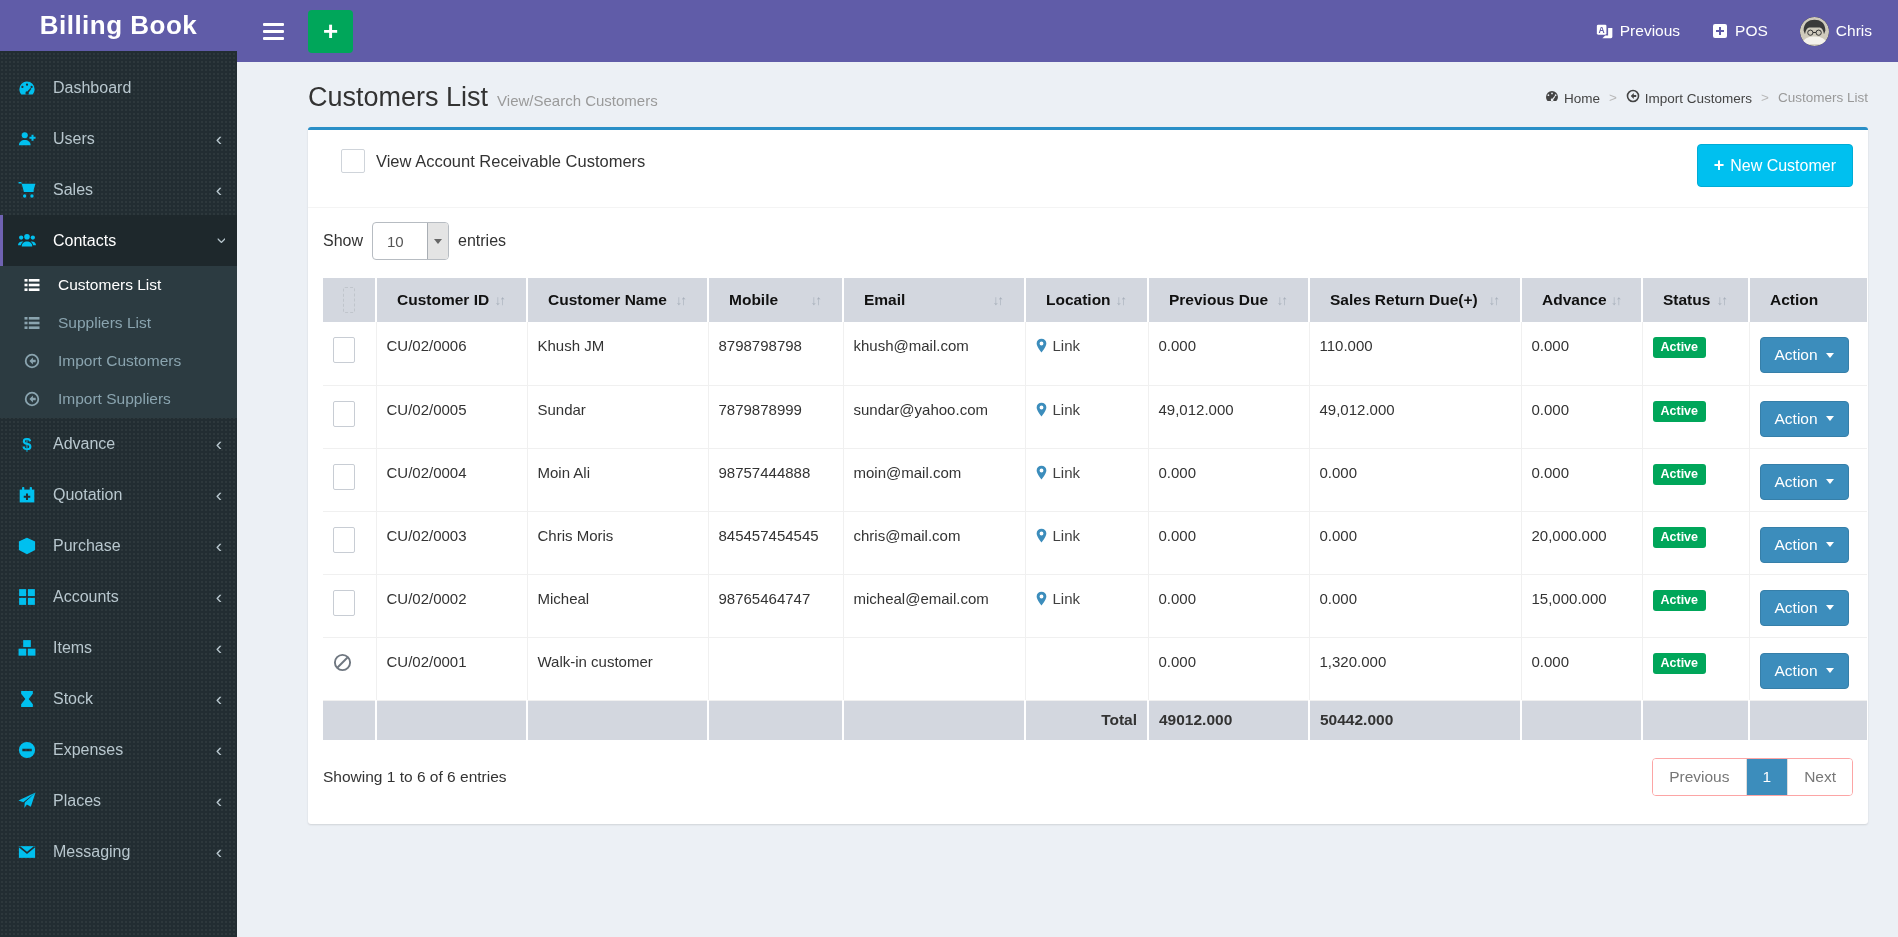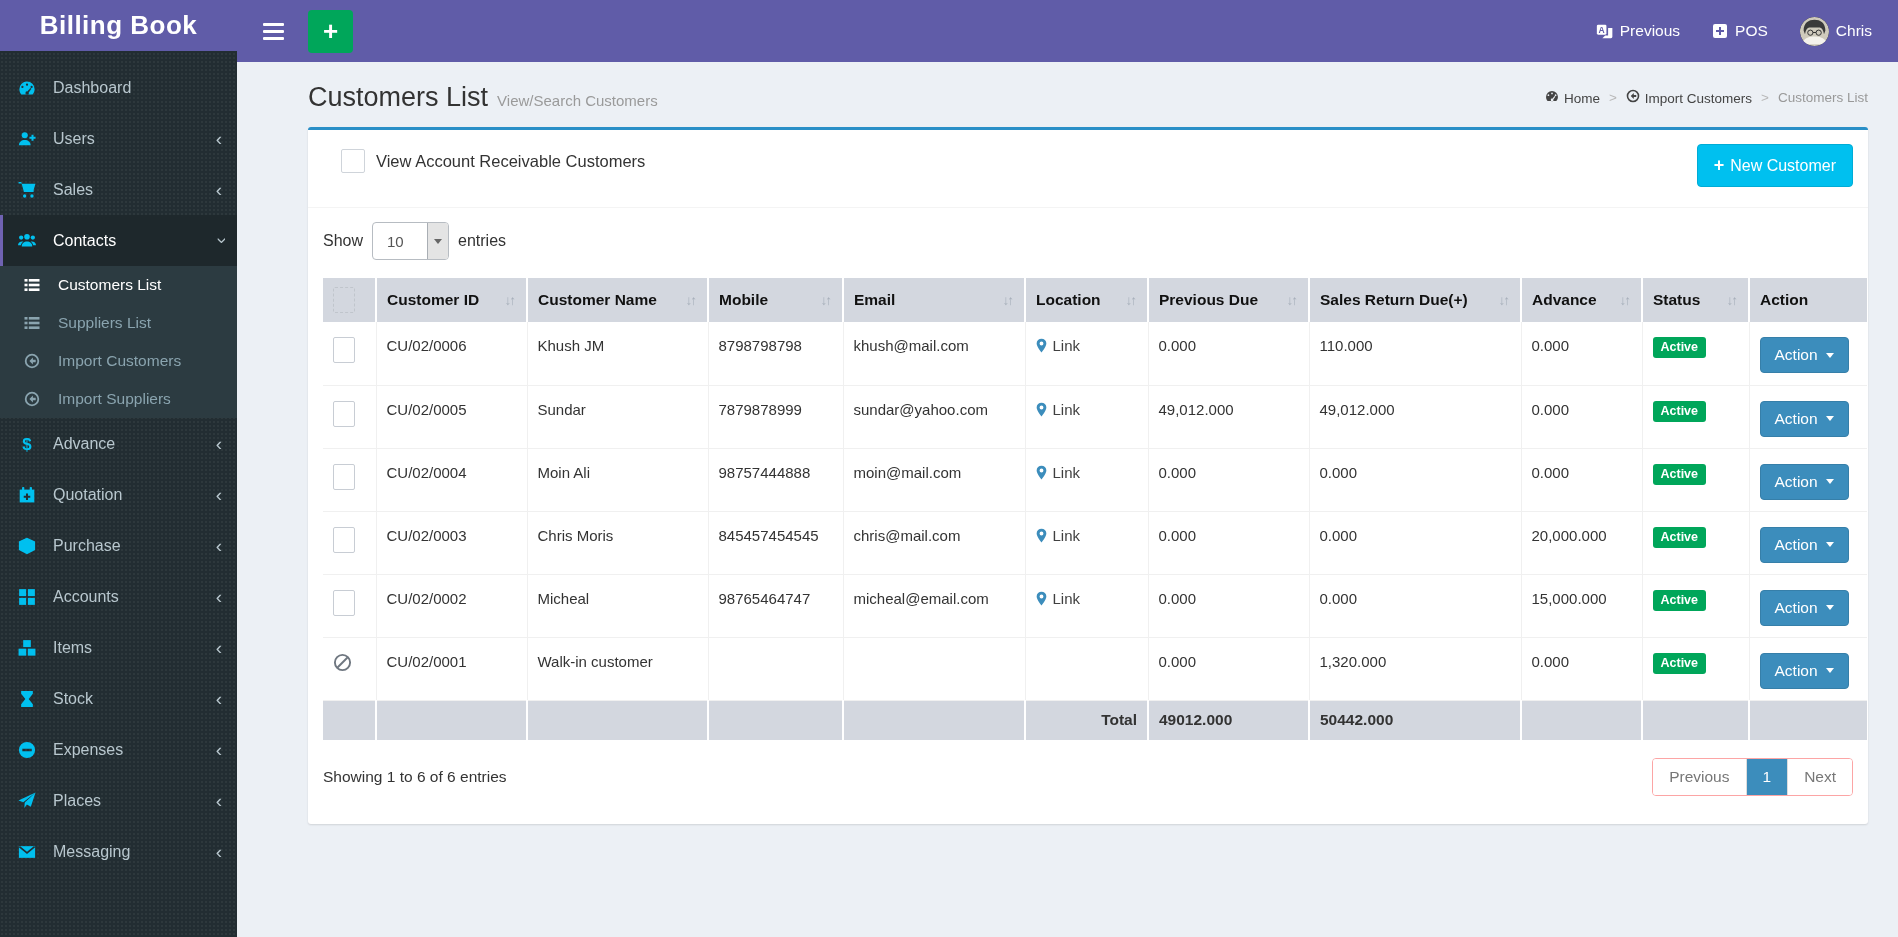--- a/index.html
+++ b/index.html
@@ -96,21 +96,21 @@
   }
   .btn-export:first-child { border-radius: 4px 0 0 4px; }
   .btn-export:last-child { border-right: none; border-radius: 0 4px 4px 0; }
   .search-group { display: flex; align-items: center; gap: 8px; margin-left: 10px; font-size: 16.5px; }
   .search-input { width: 202px; height: 38px; border: 1px solid #ddd; border-radius: 4px; padding: 0 10px; font-size: 15px; font-family: inherit; outline: none; }
 
   
   table.dt { width: calc(100% - 30px); margin: 8px 15px 0; border-collapse: collapse; table-layout: fixed; }
   .dt thead th {
     background: #d3d7df; color: #111; font-size: 15.5px; font-weight: bold; text-align: center;
-    padding: 0 10px; height: 44px; border-right: 2px solid #fff; cursor: pointer;
+    padding: 0 20px; height: 44px; border-right: 2px solid #fff; cursor: pointer;
   }
   .dt thead th:last-child { border-right: none; cursor: default; }
   .th-in { display: flex; align-items: center; justify-content: space-between; gap: 4px; }
   .sort-ic { color: #a7afba; font-size: 13.5px; font-weight: bold; letter-spacing: -2px; white-space: nowrap; padding-right: 2px; }
   .hdr-checkbox { width: 22px; height: 26px; border: 1px dashed #c0c5cc; border-radius: 2px; background: #d3d7df; display: inline-block; }
   .dt tbody td {
     height: 63px; padding: 15px 10px 0; vertical-align: top; font-size: 15px; color: #333;
     border-bottom: 1px solid #f0f0f0; border-right: 1px solid #f0f0f0; background: #fff;
   }
   .dt tbody td:last-child { border-right: none; }

